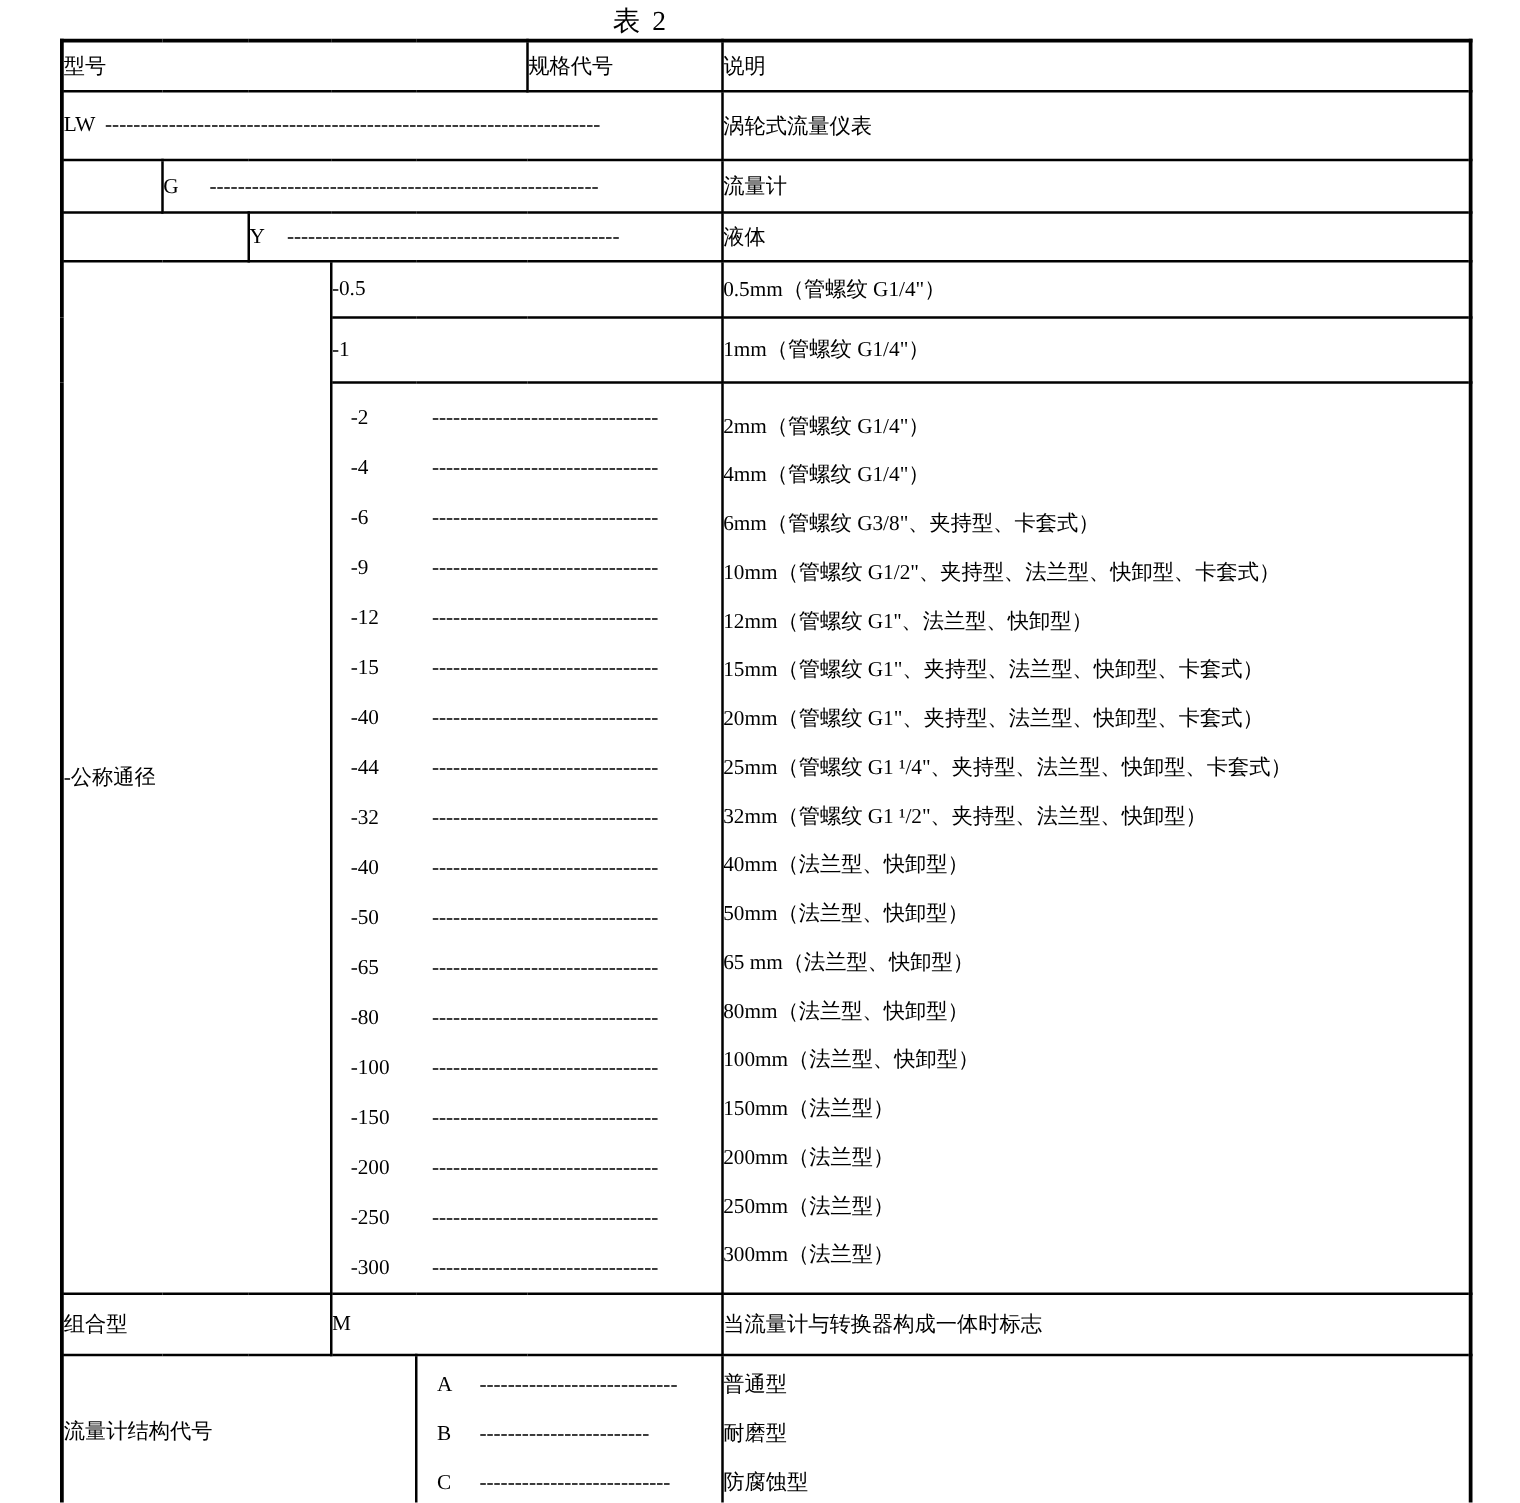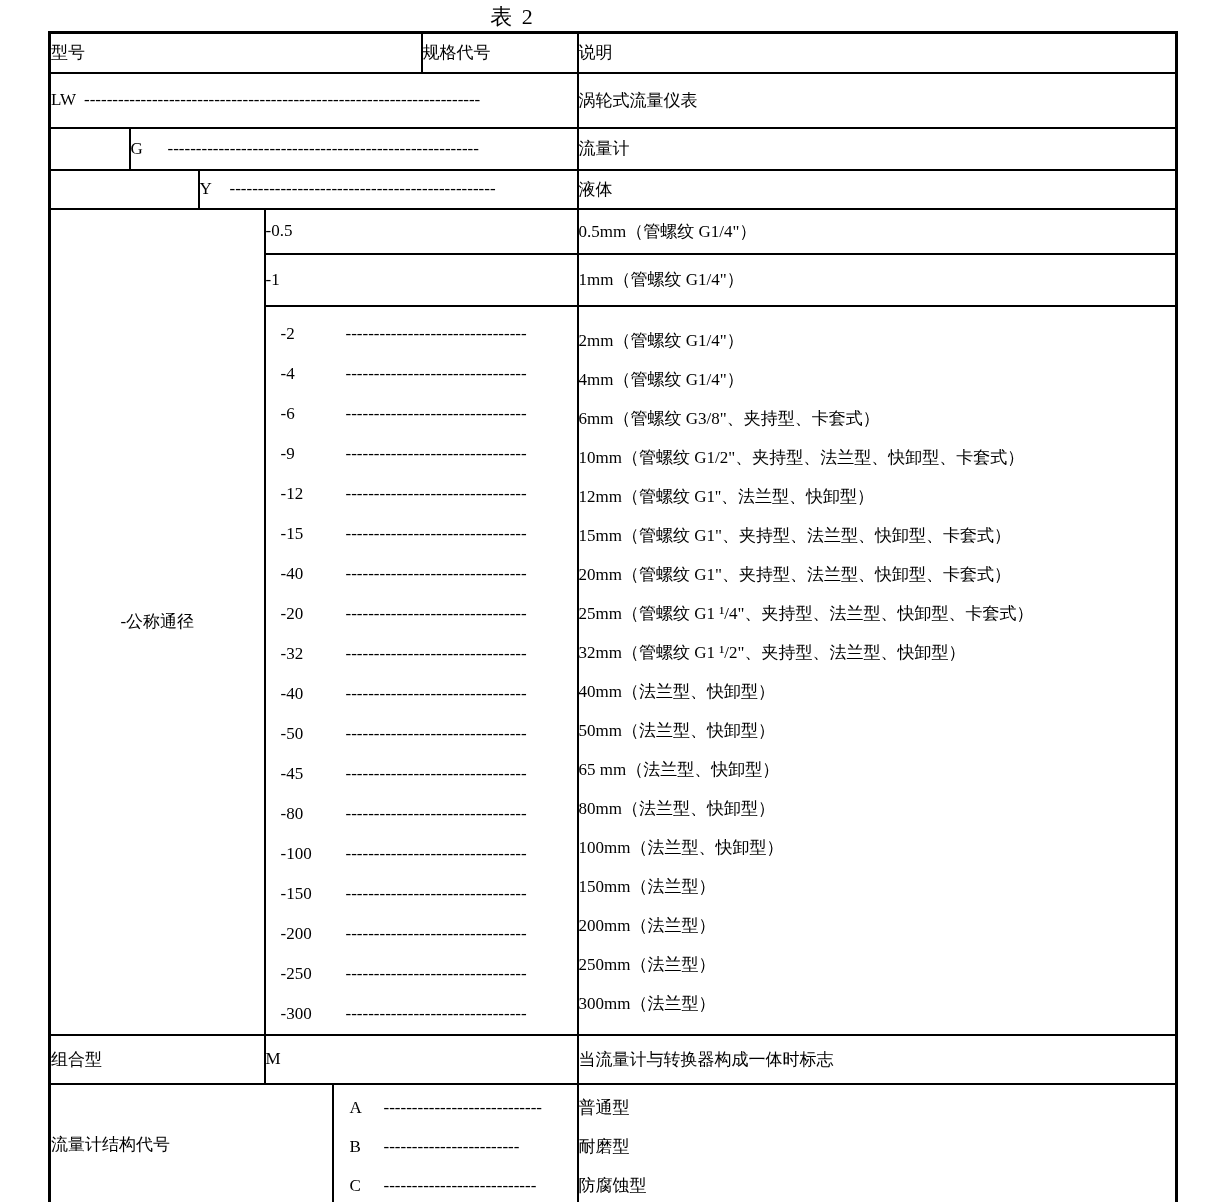--- a/index.html
+++ b/index.html
@@ -52,21 +52,21 @@
   .code { display: inline-block; }
   .code-lw { width: 33px; }
   .code-g  { width: 37px; }
   .code-y  { width: 30px; }
   .code-spec { width: 65px; }
   .code-abc  { width: 34px; }
   .dash { letter-spacing: 0; }
 
   
   td.top { vertical-align: top; }
-  td.diam-label-cell { vertical-align: top; padding-top: 46px; padding-left: 15px; text-align: center; }
+  td.diam-label-cell { vertical-align: top; padding-top: 46px; padding-left: 15px; }
   .spec-list { padding-top: 7px; padding-left: 15px; }
   .spec-list .spec-line { line-height: 40px; height: 40px; }
   .desc-list { padding-top: 3px; }
   .desc-list .desc-line { line-height: 39px; height: 39px; }
 
   
   td.struct-label-cell { vertical-align: top; padding-top: 12px; padding-left: 15px; }
   .abc-list { padding-top: 3px; padding-left: 16px; }
   .abc-list .spec-line { line-height: 39px; height: 39px; }
   .struct-desc-list { padding-top: 3px; }
@@ -135,29 +135,29 @@
             <div class="spec-line"><span class="code code-spec">-6</span><span class="dash">--------------------------------</span></div>
 
             <div class="spec-line"><span class="code code-spec">-9</span><span class="dash">--------------------------------</span></div>
 
             <div class="spec-line"><span class="code code-spec">-12</span><span class="dash">--------------------------------</span></div>
 
             <div class="spec-line"><span class="code code-spec">-15</span><span class="dash">--------------------------------</span></div>
 
             <div class="spec-line"><span class="code code-spec">-40</span><span class="dash">--------------------------------</span></div>
 
-            <div class="spec-line"><span class="code code-spec">-20</span><span class="dash">--------------------------------</span></div>
+            <div class="spec-line"><span class="code code-spec">-44</span><span class="dash">--------------------------------</span></div>
 
             <div class="spec-line"><span class="code code-spec">-32</span><span class="dash">--------------------------------</span></div>
 
             <div class="spec-line"><span class="code code-spec">-40</span><span class="dash">--------------------------------</span></div>
 
             <div class="spec-line"><span class="code code-spec">-50</span><span class="dash">--------------------------------</span></div>
 
-            <div class="spec-line"><span class="code code-spec">-45</span><span class="dash">--------------------------------</span></div>
+            <div class="spec-line"><span class="code code-spec">-65</span><span class="dash">--------------------------------</span></div>
 
             <div class="spec-line"><span class="code code-spec">-80</span><span class="dash">--------------------------------</span></div>
 
             <div class="spec-line"><span class="code code-spec">-100</span><span class="dash">--------------------------------</span></div>
 
             <div class="spec-line"><span class="code code-spec">-150</span><span class="dash">--------------------------------</span></div>
 
             <div class="spec-line"><span class="code code-spec">-200</span><span class="dash">--------------------------------</span></div>
 
             <div class="spec-line"><span class="code code-spec">-250</span><span class="dash">--------------------------------</span></div>

